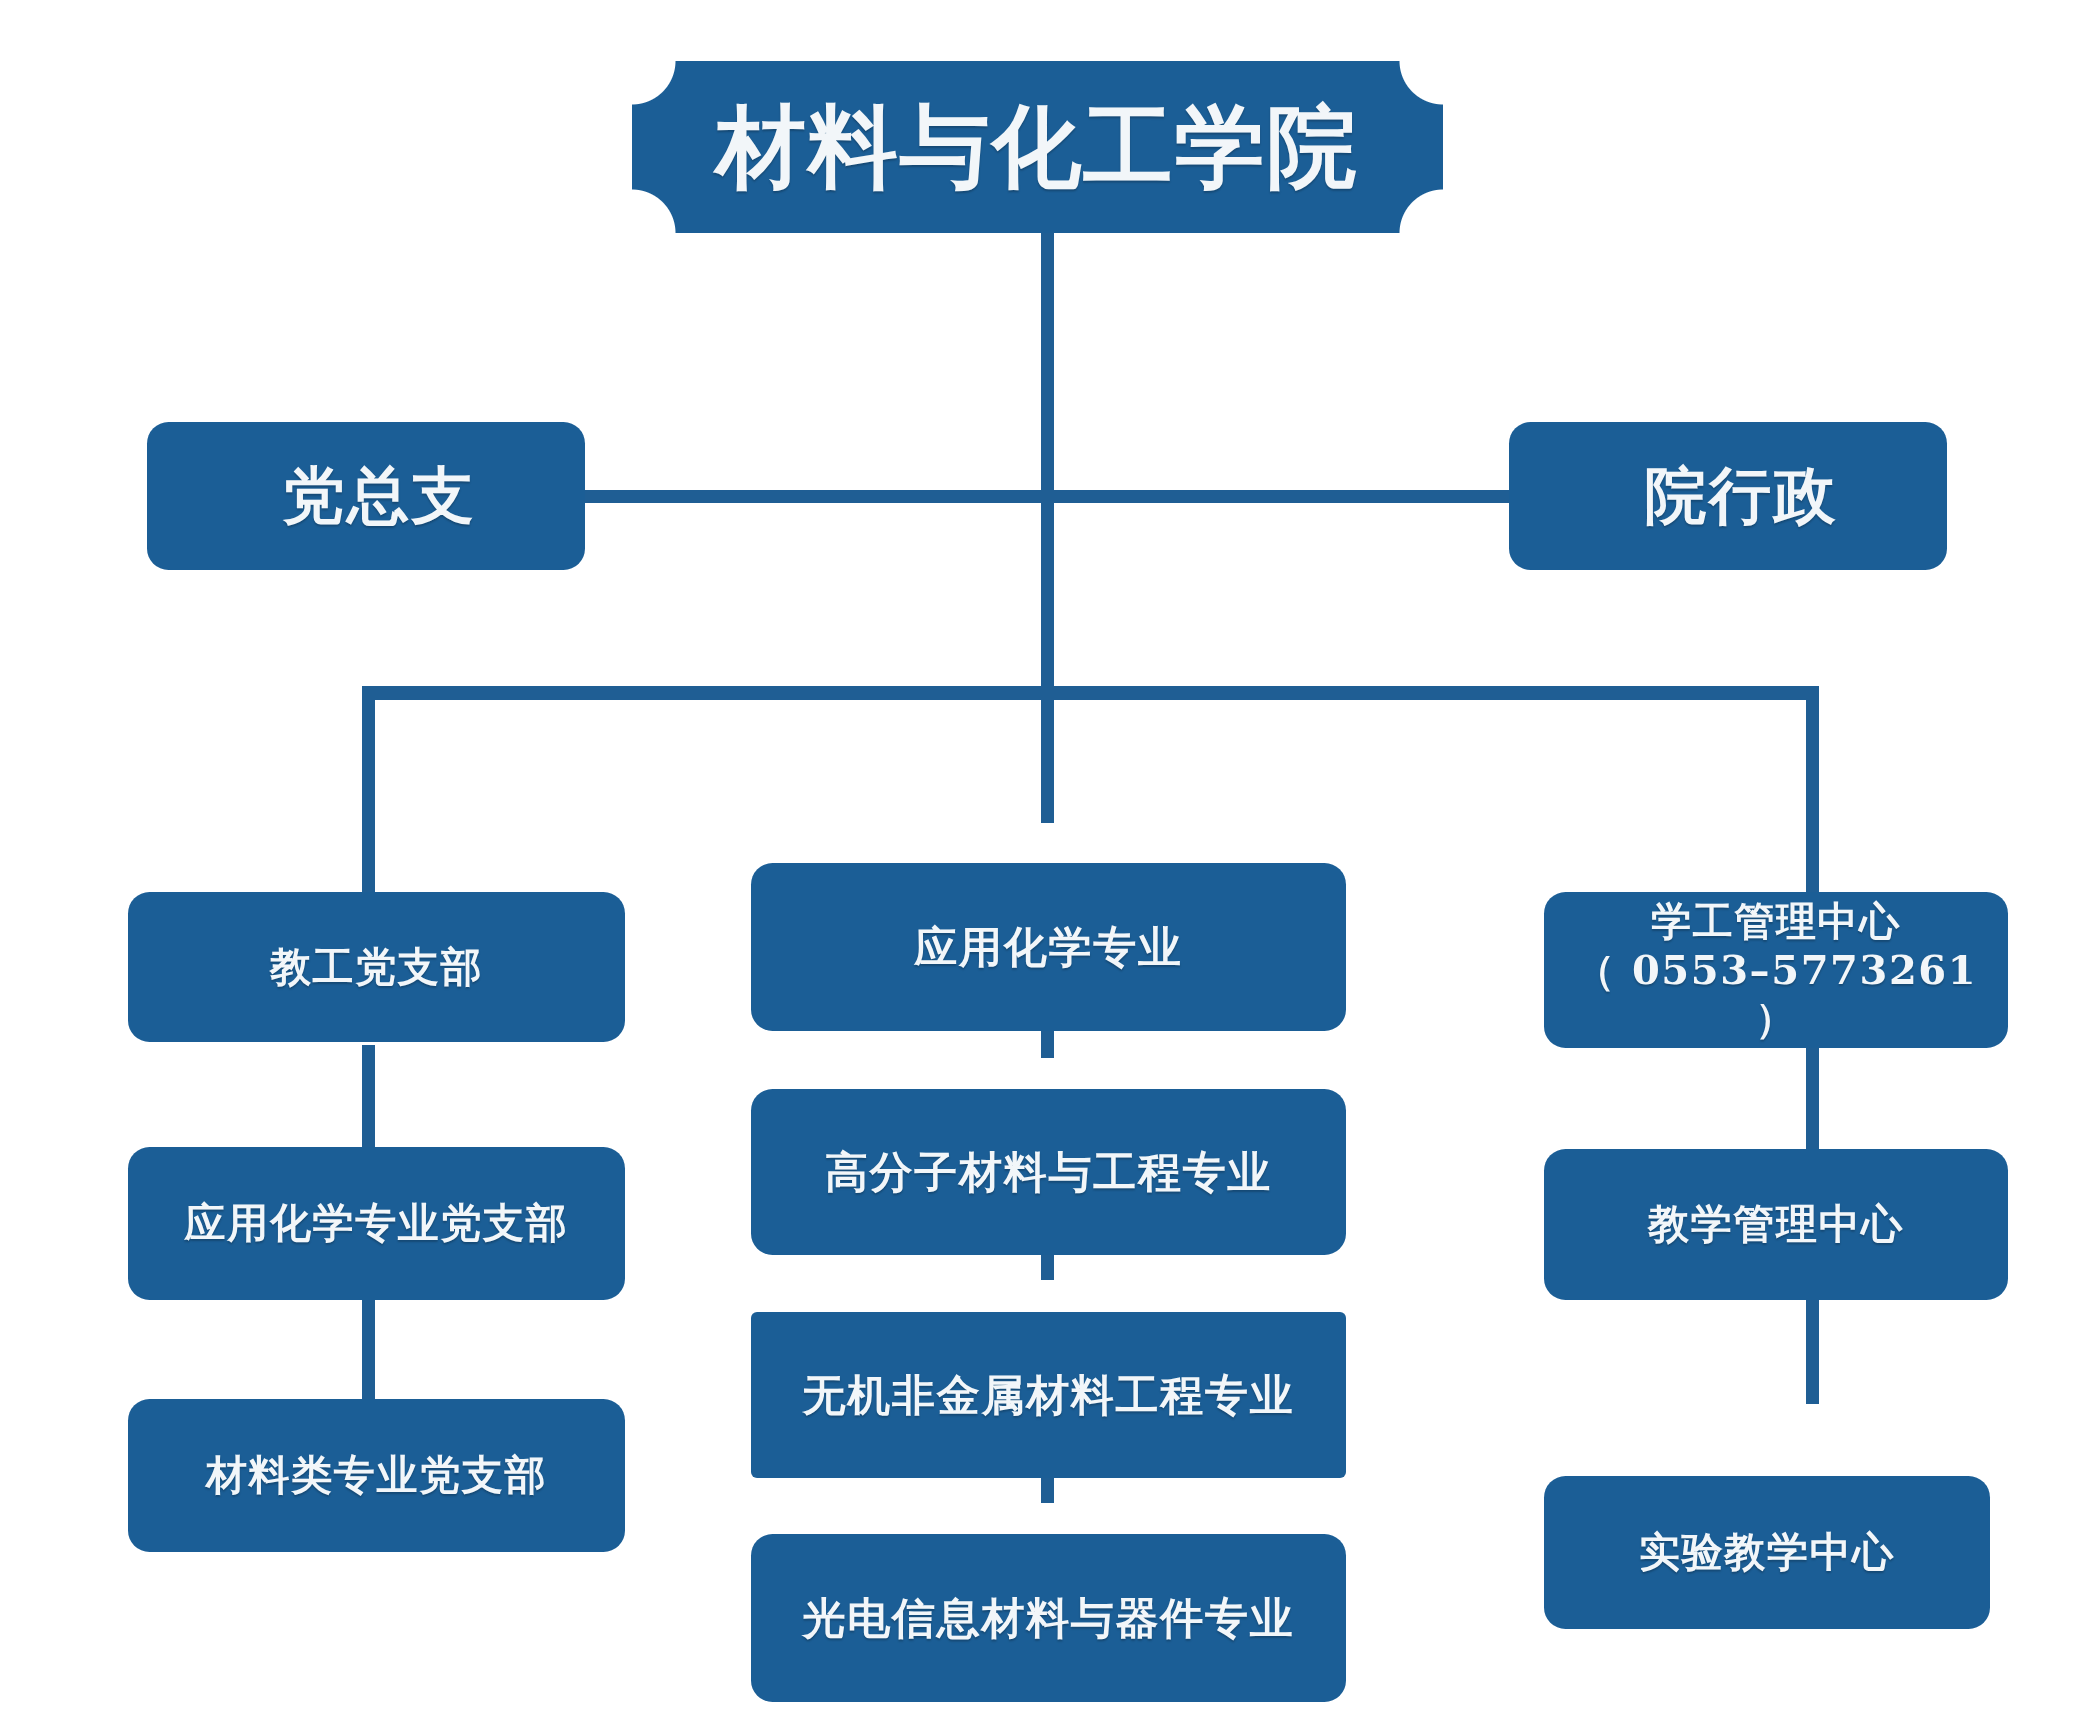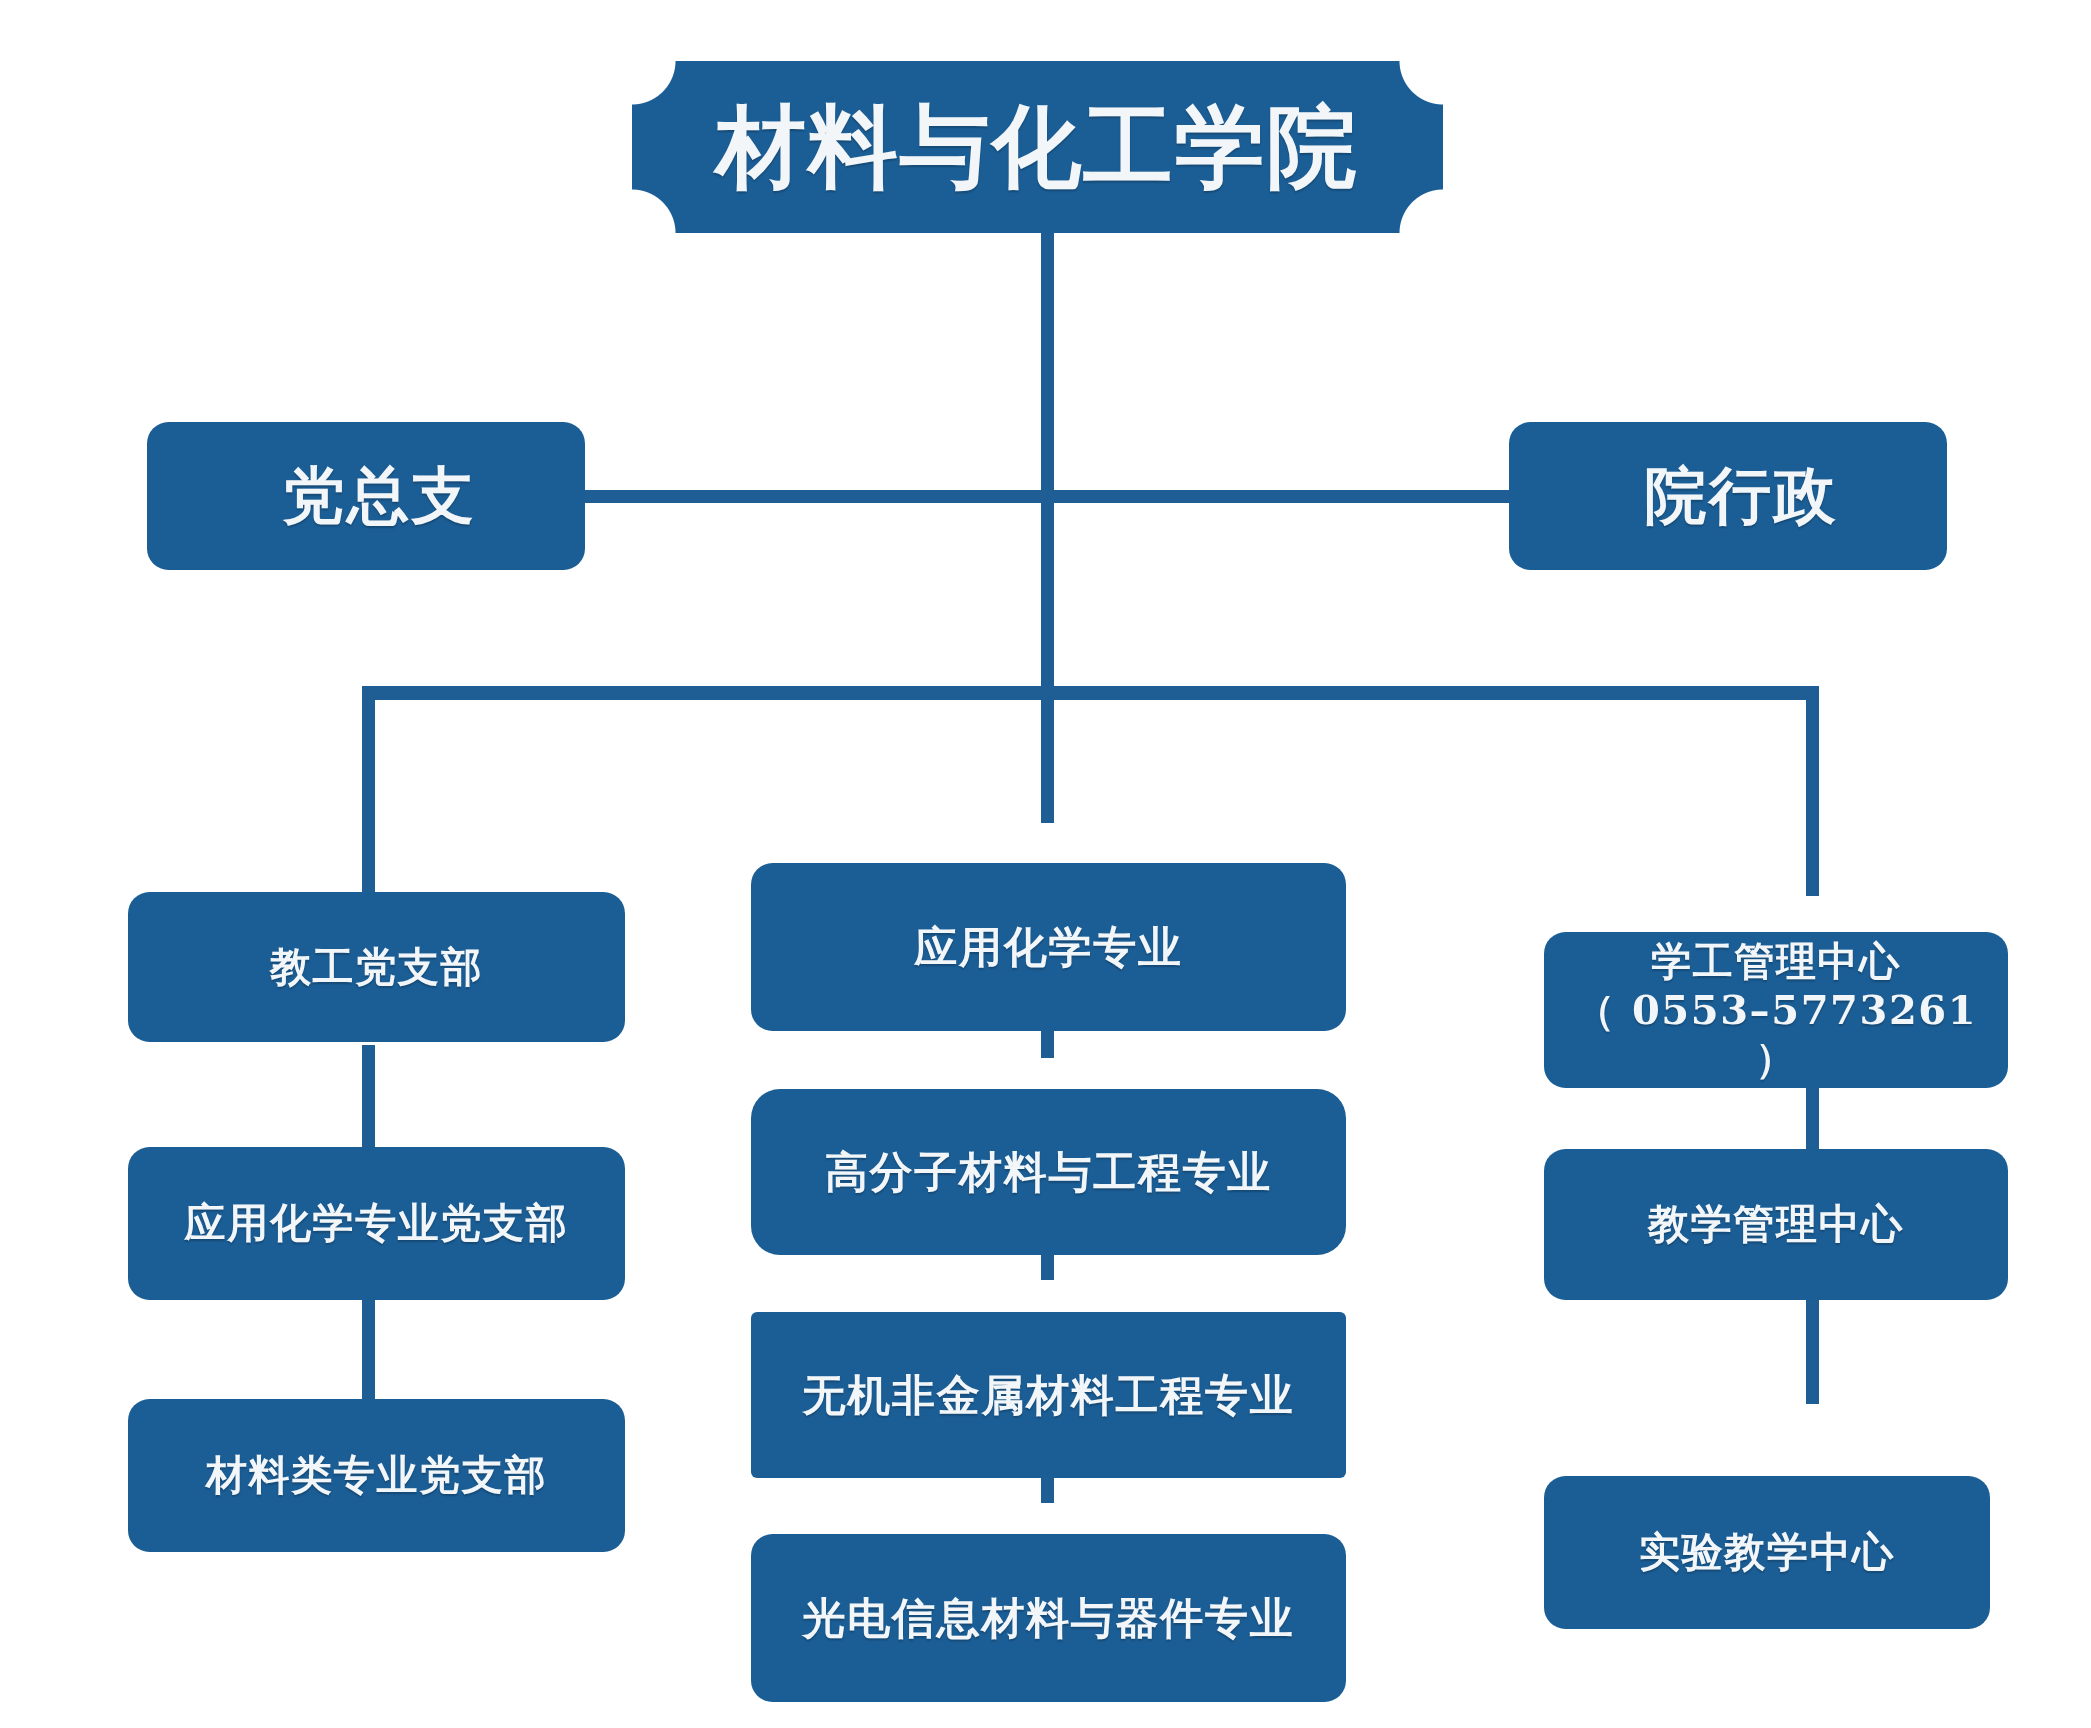--- a/index.html
+++ b/index.html
@@ -105,27 +105,27 @@
   <div class="node node-l1" style="left:1509px; top:422px; width:438px; height:148px;">院行政</div>
 
   <div class="node node-branch" style="left:128px; top:892px; width:497px; height:150px;text-align:right;">教工党支部</div>
 
   <div class="node node-branch" style="left:128px; top:1147px; width:497px; height:153px;">应用化学专业党支部</div>
 
   <div class="node node-branch" style="left:128px; top:1399px; width:497px; height:153px;">材料类专业党支部</div>
 
   <div class="node node-branch-wide" style="left:751px; top:819px; width:595px; height:168px;">应用化学专业</div>
 
-  <div class="node node-branch-wide" style="left:751px; top:1045px; width:595px; height:166px;border-radius:29px;">高分子材料与工程专业</div>
+  <div class="node node-branch-wide" style="left:751px; top:1045px; width:595px; height:166px;">高分子材料与工程专业</div>
 
   <div class="node node-branch-wide" style="left:751px; top:1268px; width:595px; height:166px;border-radius:6px;">无机非金属材料工程专业</div>
 
   <div class="node node-branch-wide" style="left:751px; top:1490px; width:595px; height:168px;">光电信息材料与器件专业</div>
 
-  <div class="node node-contact" style="left:1544px; top:932px; width:464px; height:156px;">学工管理中心
+  <div class="node node-contact" style="left:1544px; top:892px; width:464px; height:156px;">学工管理中心
 （ 0553–5773261 ）</div>
 
   <div class="node node-branch" style="left:1544px; top:1149px; width:464px; height:151px;">教学管理中心</div>
 
   <div class="node node-branch" style="left:1544px; top:1476px; width:446px; height:153px;">实验教学中心</div>
 
 </div>
 
 
 </body></html>

